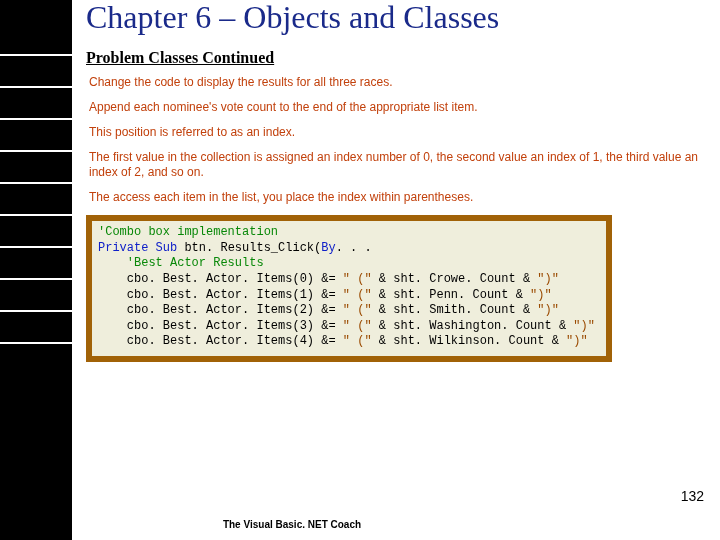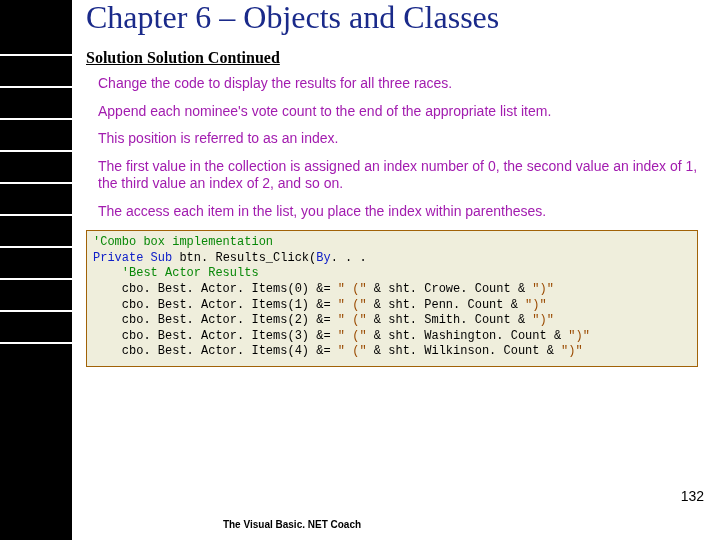--- a/index.html
+++ b/index.html
@@ -47,29 +47,29 @@
   }
   h2 {
     margin: 0 0 8px 0;
     font-family: "Times New Roman", Times, serif;
     font-weight: bold;
     font-size: 16px;
     color: #000;
     text-decoration: underline;
   }
   .para {
-    margin: 0 0 10px 12px;
-    font-size: 14px;
+    margin: 0 0 10px 3px;
+    font-size: 12px;
     line-height: 1.25;
-    color: #a21caf;
+    color: #c2410c;
   }
   .code {
-    width: 612px;
+    width: 526px;
     background: #efeedc;
-    border: 1px solid #a16207;
+    border: 6px solid #a16207;
     padding: 4px 6px 6px 6px;
     box-sizing: border-box;
     font-family: "Courier New", Courier, monospace;
     font-size: 12px;
     line-height: 1.3;
     white-space: pre;
     color: #000;
     margin-top: 4px;
   }
   .c-green { color: #088808; }
@@ -106,21 +106,21 @@
       <div class="stripe" style="top: 182px;"></div>
       <div class="stripe" style="top: 214px;"></div>
       <div class="stripe" style="top: 246px;"></div>
       <div class="stripe" style="top: 278px;"></div>
       <div class="stripe" style="top: 310px;"></div>
       <div class="stripe" style="top: 342px;"></div>
     </div>
 
   <div class="content">
     <h1>Chapter 6 – Objects and Classes</h1>
-    <h2>Solution Solution Continued</h2>
+    <h2>Problem Classes Continued</h2>
 
     <p class="para">Change the code to display the results for all three races.</p>
     <p class="para">Append each nominee's vote count to the end of the appropriate list item.</p>
     <p class="para">This position is referred to as an index.</p>
     <p class="para">The first value in the collection is assigned an index number of 0, the second value an index of 1, the third value an index of 2, and so on.</p>
     <p class="para">The access each item in the list, you place the index within parentheses.</p>
 
     <div class="code" id="code"><span class="c-green">'Combo box implementation</span>
 <span class="c-blue">Private Sub </span>btn. Results_Click(<span class="c-blue">By</span>. . .
 <span class="c-green">    'Best Actor Results</span>

